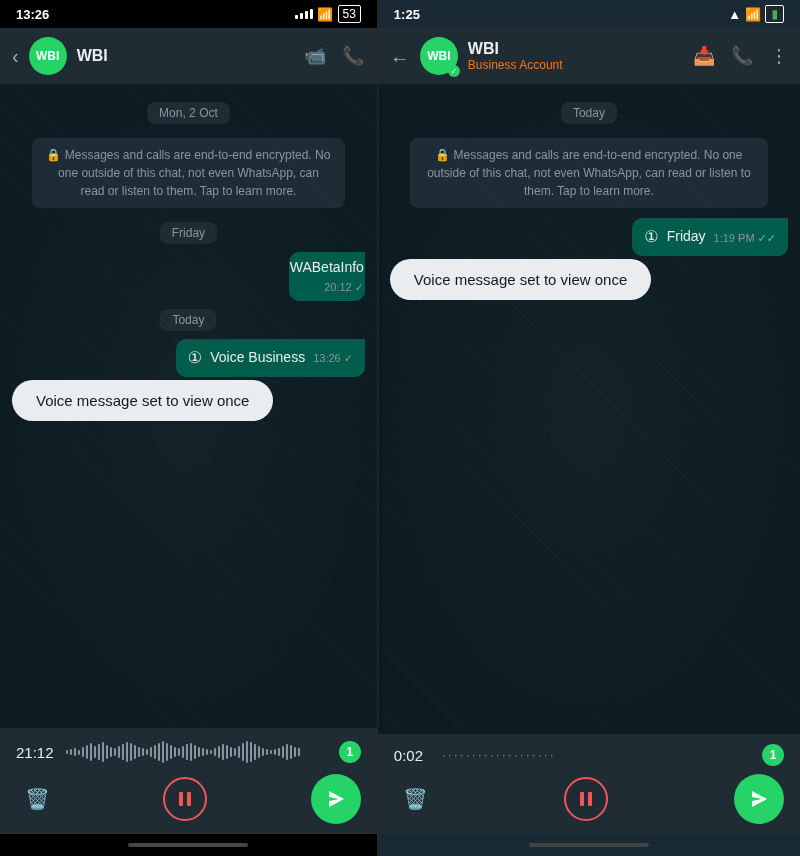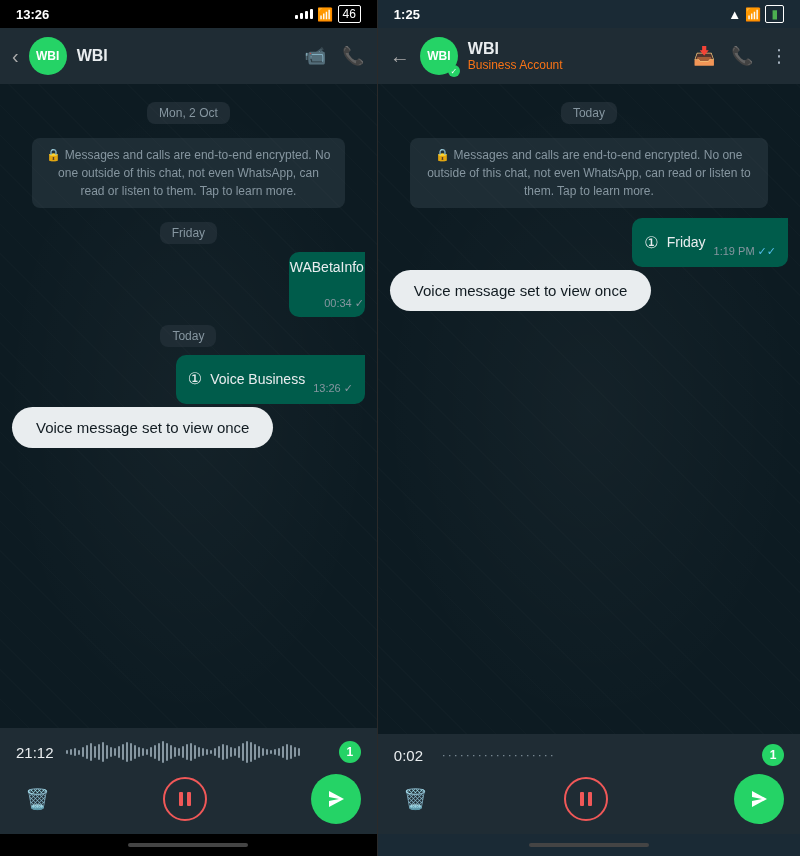--- a/index.html
+++ b/index.html
@@ -187,21 +187,21 @@
       background: #005c4b;
       color: #e9edef;
       border-radius: 10px 0 10px 10px;
     }
 
     .msg-meta {
       display: flex;
       align-items: center;
       justify-content: flex-end;
       gap: 3px;
-      margin-top: 18px;
+      margin-top: 2px;
     }
     .msg-time {
       color: #8696a0;
       font-size: 11px;
     }
     .msg-tick {
       color: #53bdeb;
       font-size: 11px;
     }
     .msg-tick.single {
@@ -348,21 +348,21 @@
   <div class="status-bar">
     <span class="status-time">13:26</span>
     <div class="status-icons">
       <div class="signal-dots">
         <div class="signal-dot" style="height:4px;"></div>
         <div class="signal-dot" style="height:6px;"></div>
         <div class="signal-dot" style="height:8px;"></div>
         <div class="signal-dot" style="height:10px;"></div>
       </div>
       <span style="color:#fff;font-size:13px;">📶</span>
-      <span style="color:#fff;font-size:12px;border:1.5px solid #fff;border-radius:2px;padding:1px 4px;">46</span>
+      <span style="color:#fff;font-size:12px;border:1.5px solid #fff;border-radius:2px;padding:1px 4px;">53</span>
     </div>
   </div>
 
   <div class="chat-header">
     <span class="back-arrow">‹</span>
     <div class="avatar-circle">WBI</div>
     <div class="header-info">
       <span class="header-name">WBI</span>
     </div>
     <div class="header-icons">
@@ -382,21 +382,21 @@
     </div>
 
     <div class="date-separator">
       <span class="date-pill">Friday</span>
     </div>
 
     <div class="message-row sent">
       <div class="bubble sent">
         <span>WABetaInfo</span>
         <div class="msg-meta">
-          <span class="msg-time">00:34</span>
+          <span class="msg-time">20:12</span>
           <span class="msg-tick single">✓</span>
         </div>
       </div>
     </div>
 
     <div class="date-separator">
       <span class="date-pill">Today</span>
     </div>
 
     <div class="message-row sent">

